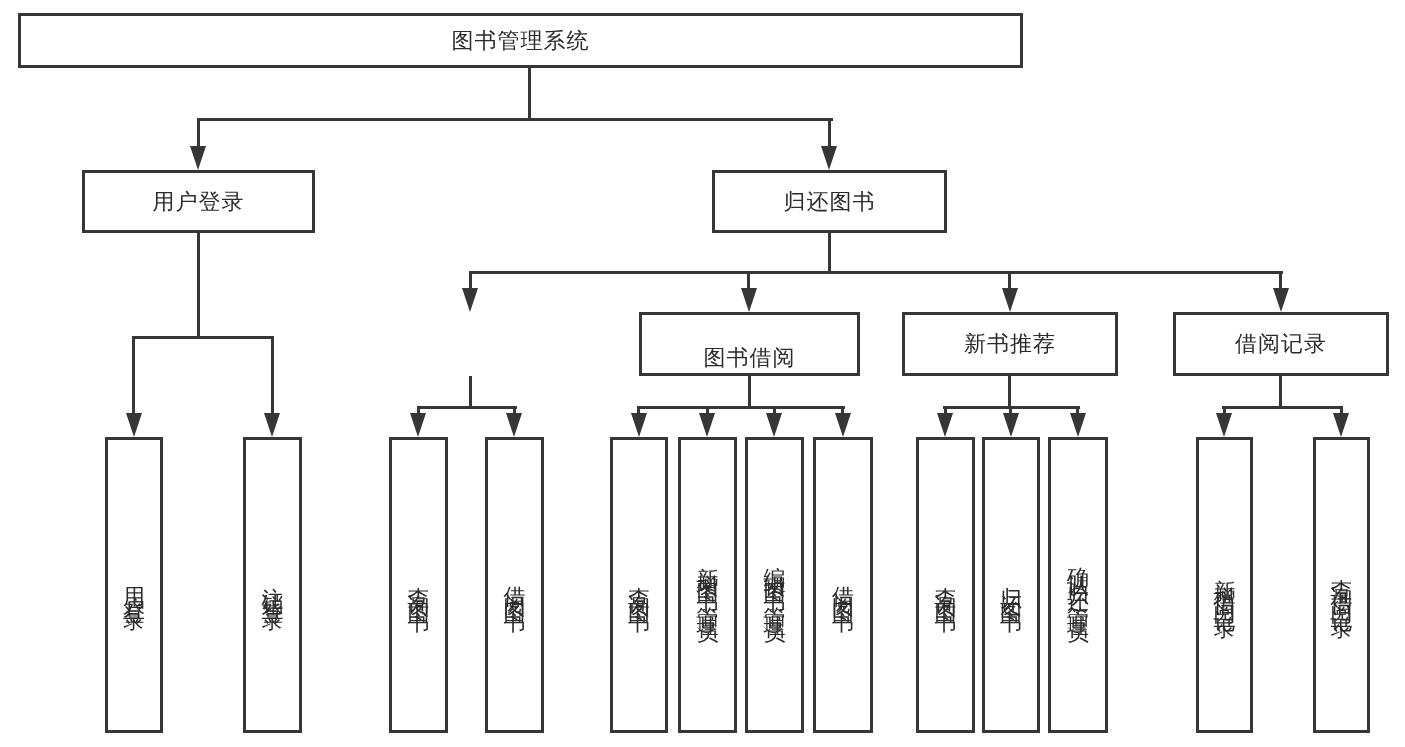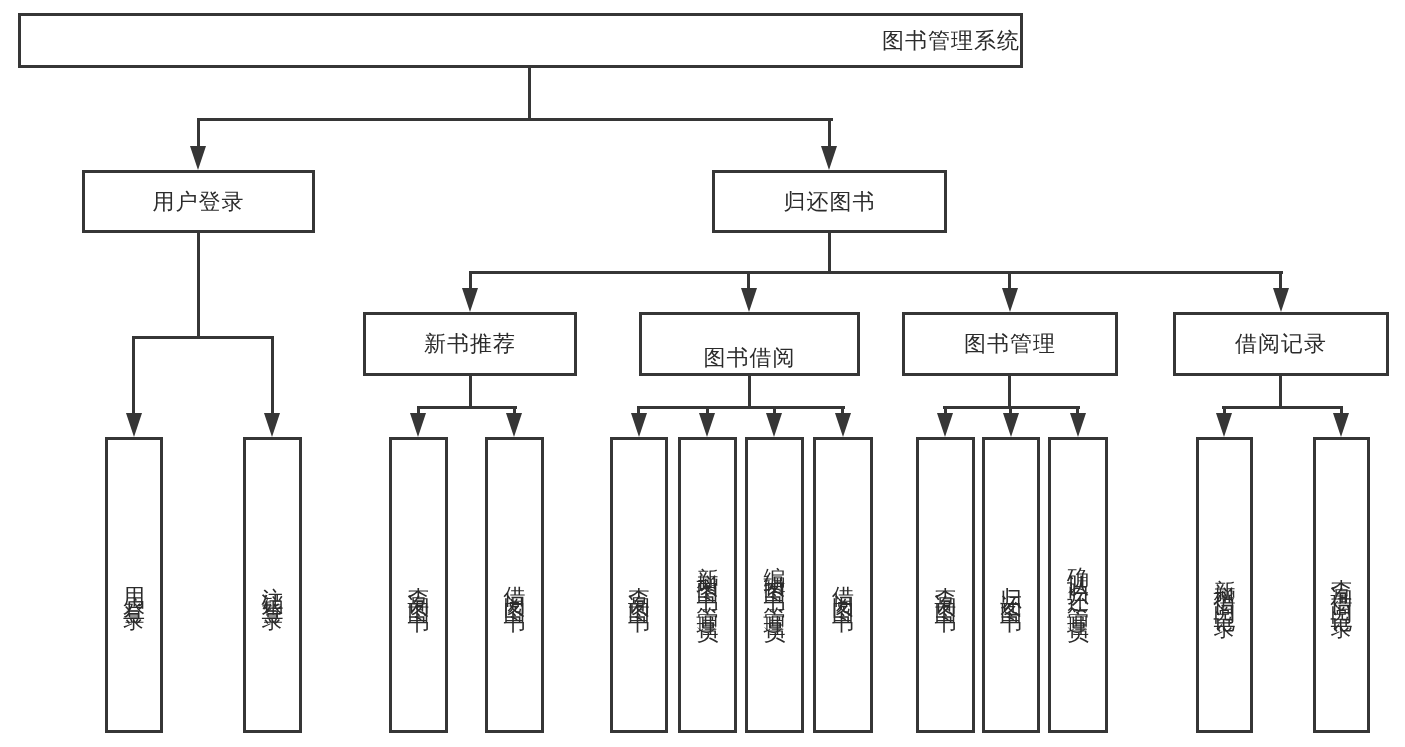--- a/index.html
+++ b/index.html
@@ -112,39 +112,36 @@
   <div class="line" style="left:1076px;top:406px;width:3px;height:9px;"></div>
   <div class="arrow" style="left:1070px;top:413px;"></div>
 
   <div class="line" style="left:1279px;top:376px;width:3px;height:30px;"></div>
   <div class="line" style="left:1222px;top:406px;width:121px;height:3px;"></div>
   <div class="line" style="left:1223px;top:406px;width:3px;height:9px;"></div>
   <div class="arrow" style="left:1216px;top:413px;"></div>
   <div class="line" style="left:1340px;top:406px;width:3px;height:9px;"></div>
   <div class="arrow" style="left:1333px;top:413px;"></div>
 
-  <div class="box" style="left:18px;top:13px;width:1005px;height:55px;justify-content:flex-end;">
+  <div class="box" style="left:18px;top:13px;width:1005px;height:55px;">
     <span>图书管理系统</span>
   </div>
 
   <div class="box" style="left:82px;top:170px;width:233px;height:63px;">
     <span>用户登录</span>
   </div>
   <div class="box" style="left:712px;top:170px;width:235px;height:63px;">
     <span>归还图书</span>
   </div>
 
-  <div class="box" style="left:363px;top:312px;width:214px;height:64px;">
-    <span>新书推荐</span>
-  </div>
   <div class="box" style="left:639px;top:312px;width:221px;height:64px;align-items:flex-end;">
     <span>图书借阅</span>
   </div>
   <div class="box" style="left:902px;top:312px;width:216px;height:64px;">
-    <span>图书管理</span>
+    <span>新书推荐</span>
   </div>
   <div class="box" style="left:1173px;top:312px;width:216px;height:64px;">
     <span>借阅记录</span>
   </div>
 
   <div class="box" style="left:105px;top:437px;width:58px;height:296px;">
     <span class="vlabel">用户登录</span>
   </div>
   <div class="box" style="left:243px;top:437px;width:59px;height:296px;">
     <span class="vlabel">注销登录</span>

